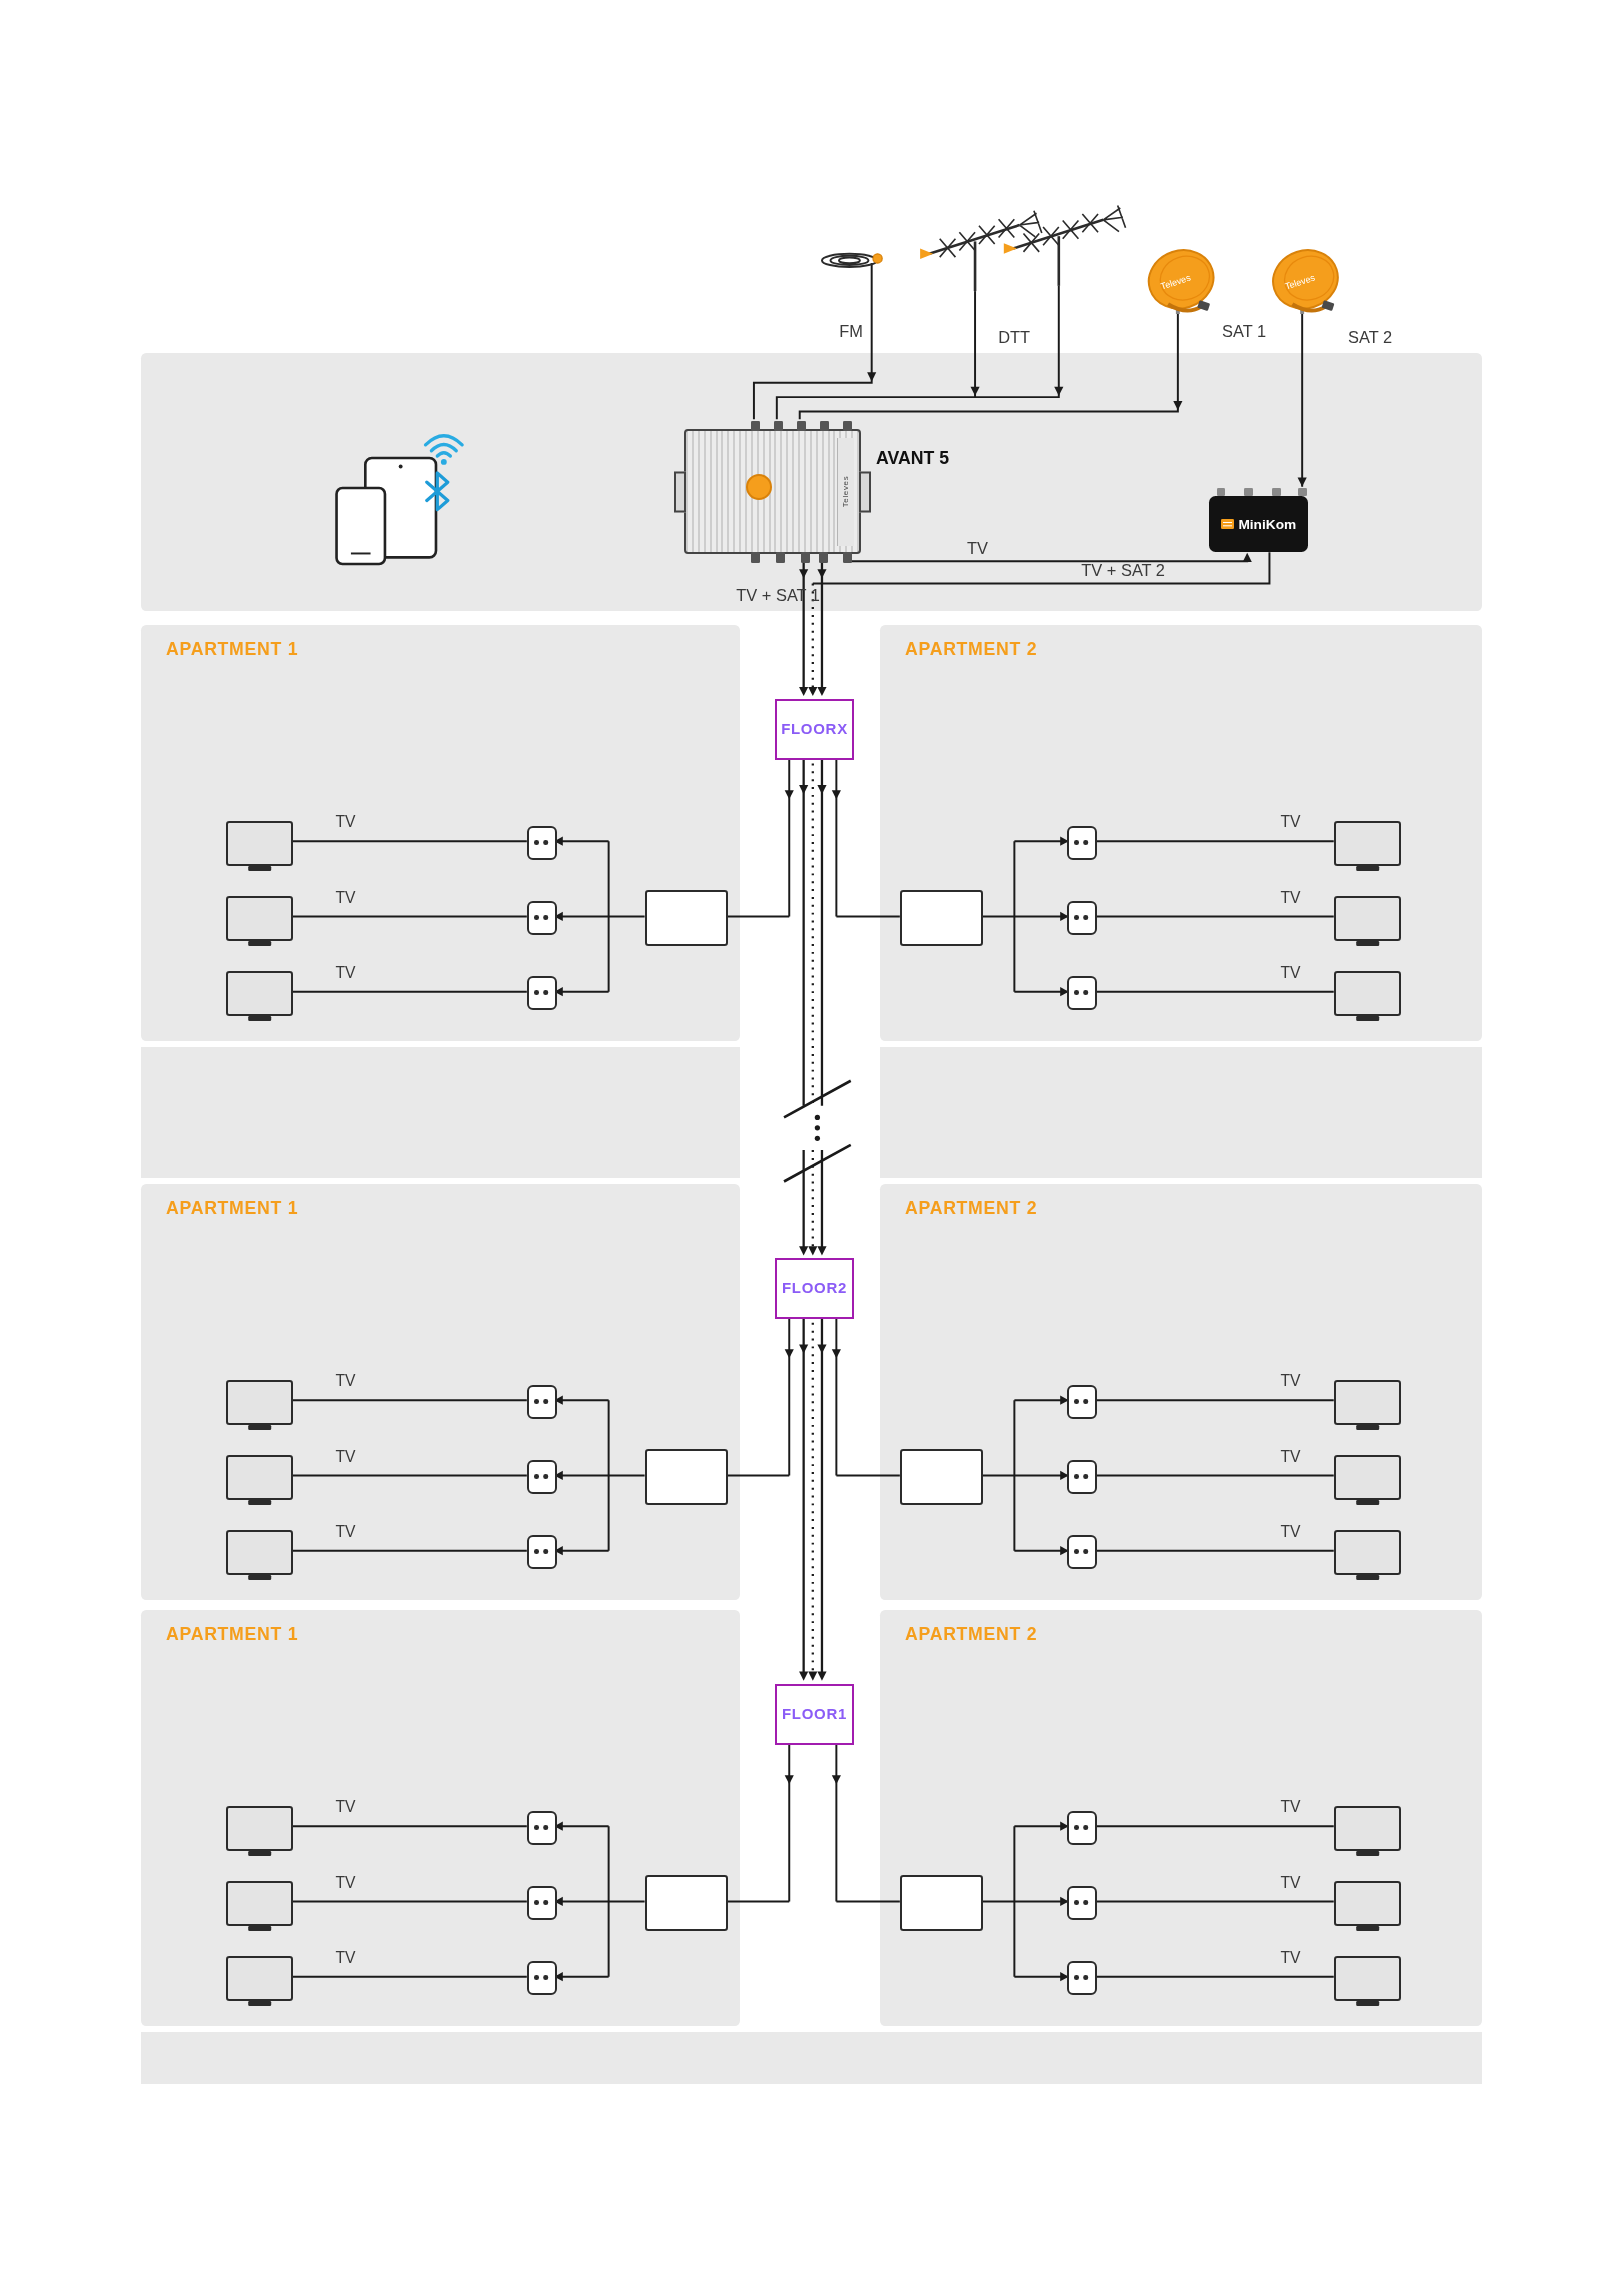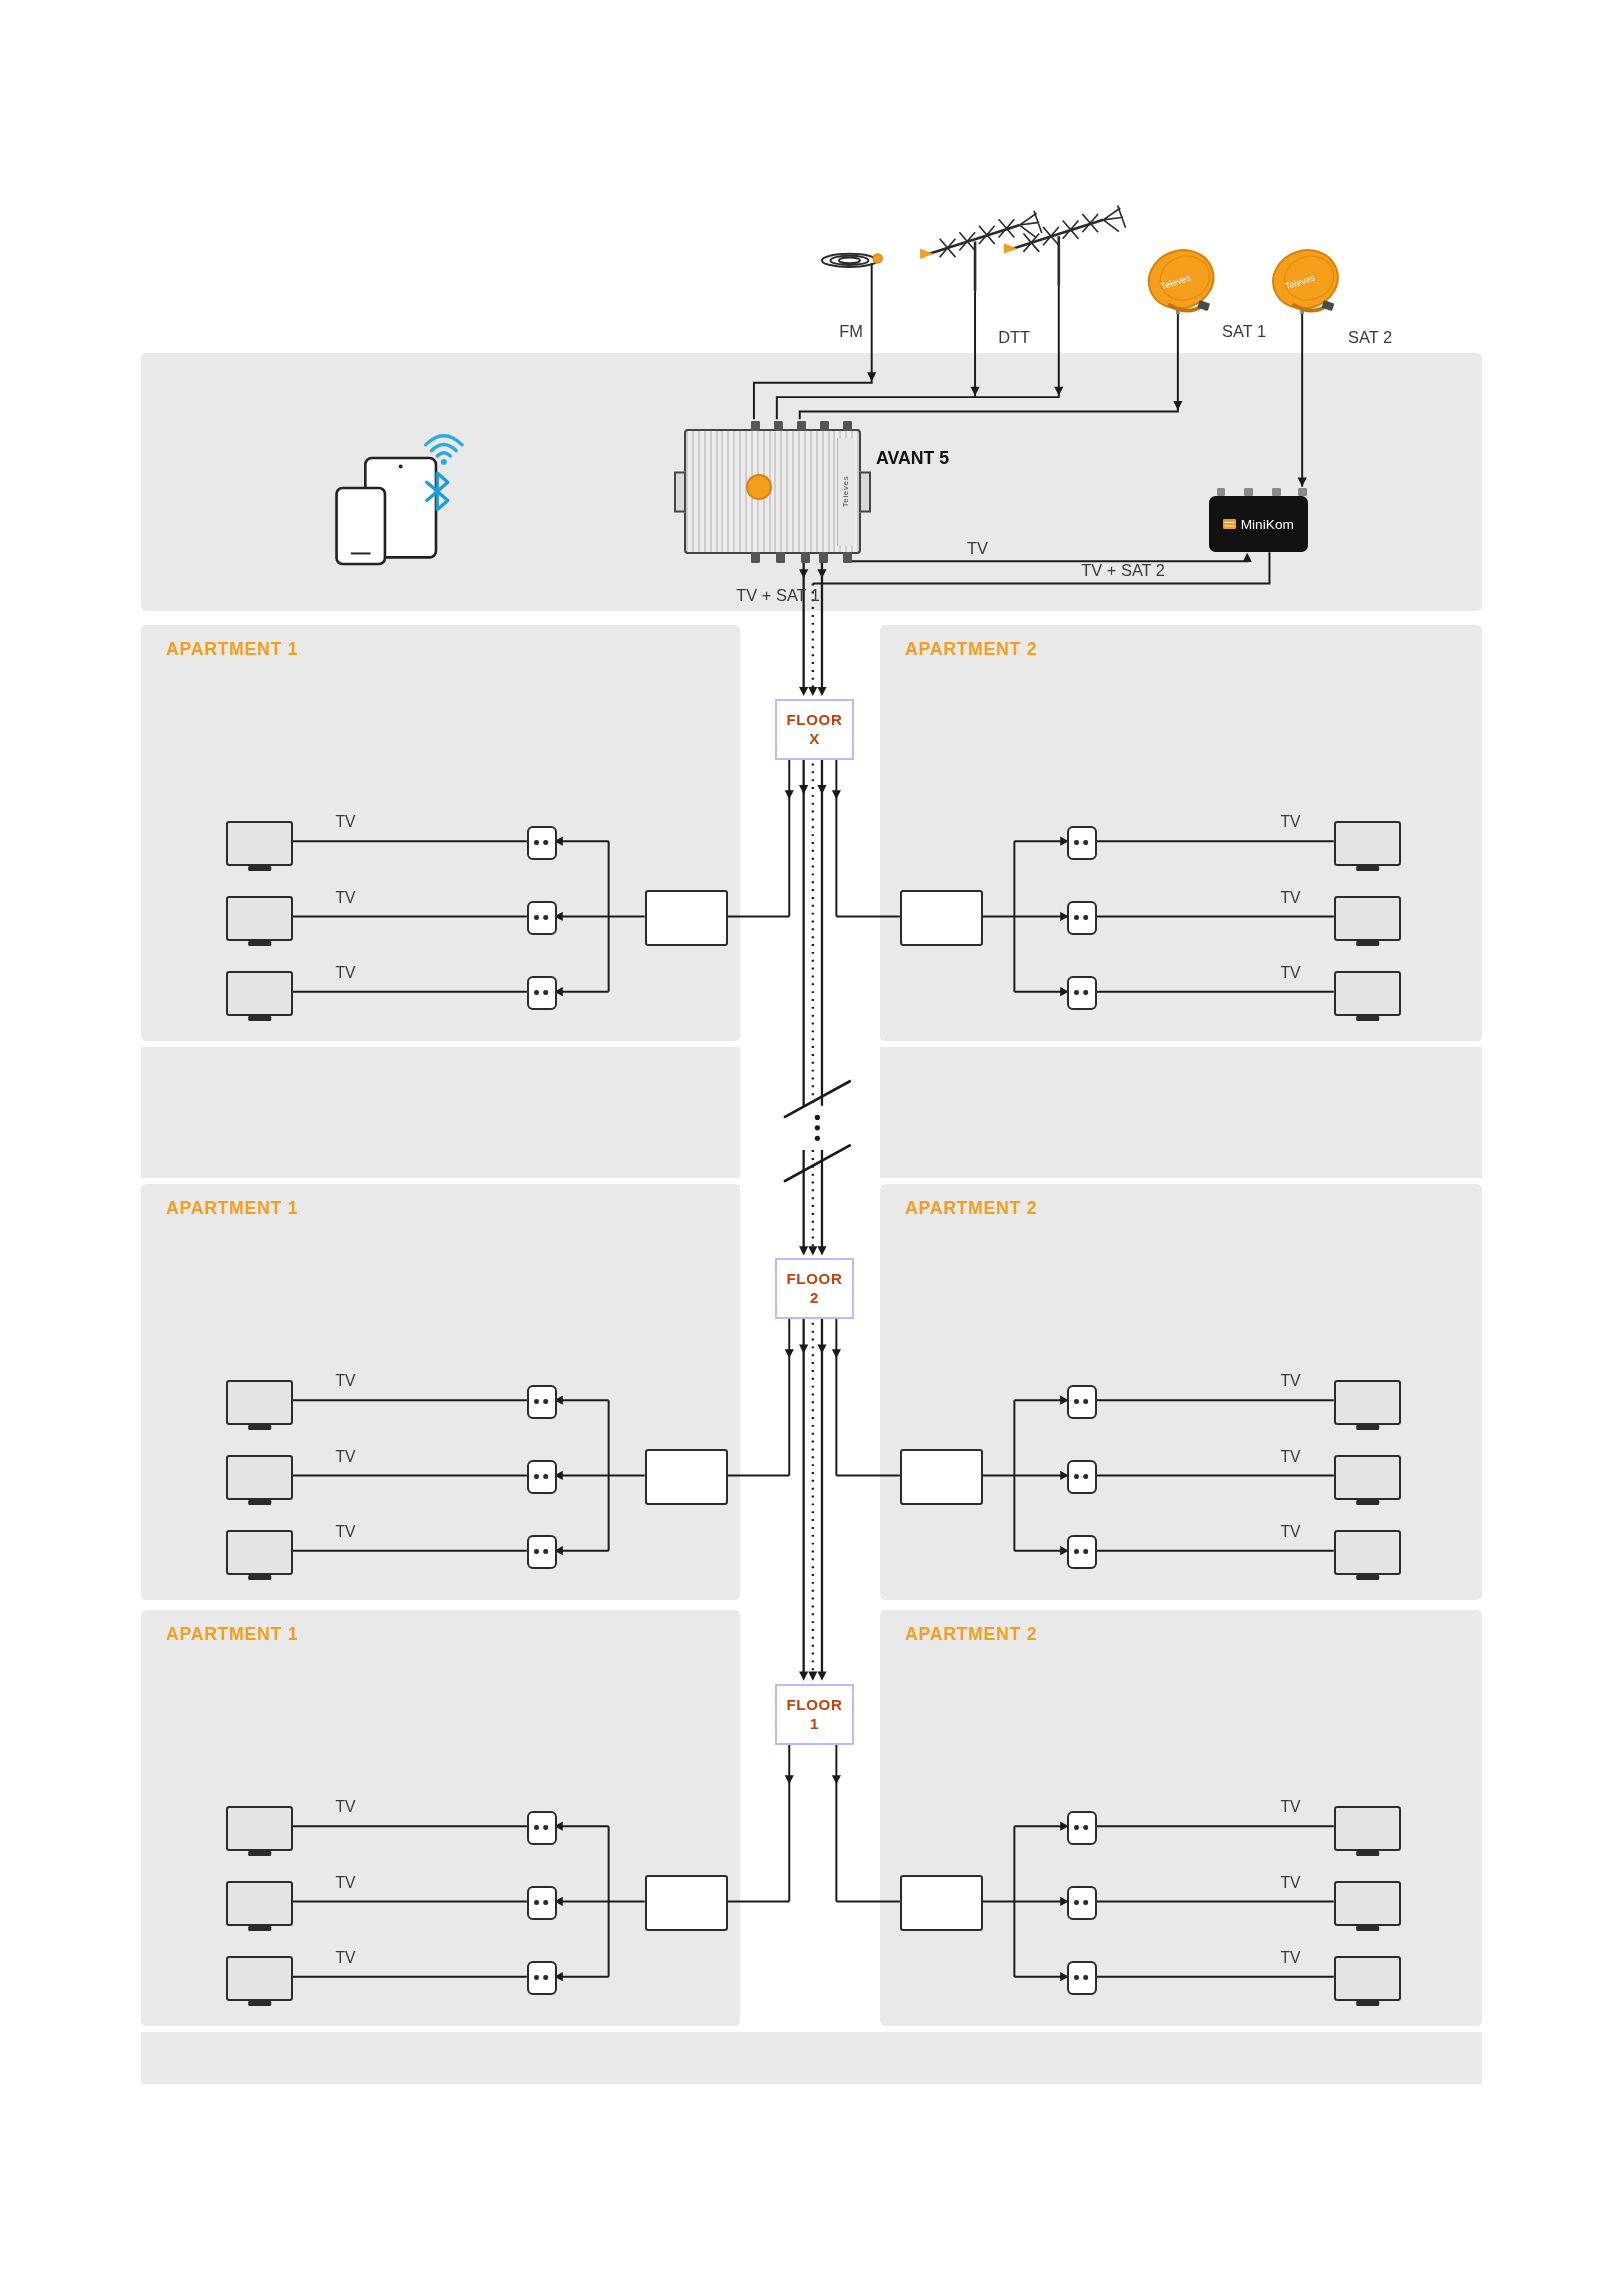--- a/index.html
+++ b/index.html
@@ -11,41 +11,41 @@
   .floor-section{position:absolute;left:0;width:1623px;height:416px;border-radius:10px;}
   .floor-svg{position:absolute;left:0;top:0;z-index:4;pointer-events:none;}
   .apt-label{position:absolute;color:#F59E1C;font-weight:bold;font-size:17.7px;letter-spacing:0.7px;z-index:6;}
   .tv-label{position:absolute;width:39px;text-align:center;font-size:15.7px;color:#3a3a3a;z-index:6;}
   .diag-label{position:absolute;font-size:16.4px;color:#3a3a3a;z-index:6;}
   .tv-box{position:absolute;width:63px;height:41px;background:#E4E4E4;border:2px solid #2B2B2B;border-radius:3.3px;z-index:6;}
   .tv-box::after{content:"";position:absolute;left:50%;transform:translateX(-50%);bottom:-7.2px;width:23.6px;height:5.2px;background:#2B2B2B;border-radius:1.3px;}
   .outlet{position:absolute;width:26px;height:30px;background:#fff;border:2px solid #2B2B2B;border-radius:5.9px;z-index:6;}
   .outlet::after{content:"";position:absolute;left:5.2px;top:12.4px;width:4.6px;height:4.6px;border-radius:50%;background:#2B2B2B;box-shadow:9.2px 0 0 #2B2B2B;}
   .splitter{position:absolute;width:79px;height:52px;background:#fff;border:2px solid #2B2B2B;border-radius:3.3px;z-index:6;}
-  .floor-box{position:absolute;left:775px;top:74px;width:75px;height:57px;background:#fff;border:2px solid #c4b5fd;
-             z-index:10;display:flex;flex-direction:column;align-items:center;justify-content:center;
-             color:#c2410c;font-weight:bold;font-size:15px;line-height:1.25;letter-spacing:0.7px;}
+  .floor-box{position:absolute;left:775px;top:74px;width:75px;height:57px;background:#fff;border:2px solid #a21caf;
+             z-index:10;display:flex;flex-direction:row;align-items:center;justify-content:center;
+             color:#8b5cf6;font-weight:bold;font-size:15px;line-height:1.25;letter-spacing:0.7px;}
   .avant{position:absolute;left:684px;top:429px;width:173px;height:121px;
          background:repeating-linear-gradient(90deg,#cdcdcd 0 2px,#ececec 2px 5.9px);
          border:2px solid #444;border-radius:3.9px;z-index:6;}
   .ear{position:absolute;width:8.5px;height:37px;background:#d8d8d8;border:2px solid #444;top:50%;transform:translateY(-50%);z-index:5;}
   .ear-l{left:-12.4px;}  .ear-r{right:-12.4px;}
   .stub{position:absolute;width:9.2px;height:10.5px;background:#555;border-radius:1.3px;}
   .stub.top{top:-10.5px;}  .stub.bot{bottom:-10.5px;}
   .led{position:absolute;left:60px;top:43px;width:22px;height:22px;background:#F59E1C;border:2.6px solid #D9820A;border-radius:50%;}
   .strip{position:absolute;right:5.2px;top:6.5px;bottom:6.5px;width:15.7px;background:#E6E6E6;border-left:1.3px solid #b5b5b5;
          display:flex;align-items:center;justify-content:center;}
   .strip-text{transform:rotate(-90deg);font-size:7.9px;color:#444;letter-spacing:0.7px;white-space:nowrap;}
   .unit-label{position:absolute;font-size:17.7px;font-weight:bold;color:#111;z-index:6;}
   .minikom{position:absolute;left:1209px;top:496px;width:99px;height:56px;background:#121212;border-radius:6.5px;
            z-index:6;display:flex;align-items:center;justify-content:center;}
   .mk-stub{position:absolute;width:8.5px;height:8.5px;background:#8a8a8a;top:-8.5px;border-radius:1.3px;}
   .mk-glyph{display:inline-block;width:13px;height:9.8px;background:#F59E1C;border-radius:1.3px;margin-right:4.6px;position:relative;}
   .mk-glyph::after{content:"";position:absolute;left:2px;top:2.6px;width:9.2px;height:1.3px;background:#fff;box-shadow:0 3.3px 0 #fff;}
-  .mk-text{color:#fff;font-size:13.7px;font-weight:normal;}
+  .mk-text{color:#fff;font-size:13.7px;font-weight:bold;}
   .ta-r{text-align:right;} .ta-c{text-align:right;}
 </style>
 </head>
 <body>
 
 <div class="scene" id="scene">
 
   <div class="panel" style="left:141px;top:353px;width:1341px;height:258px"></div>
   <div class="band" style="left:141px;top:1047px;width:599px;height:131px"></div>
   <div class="band" style="left:880px;top:1047px;width:602px;height:131px"></div>

